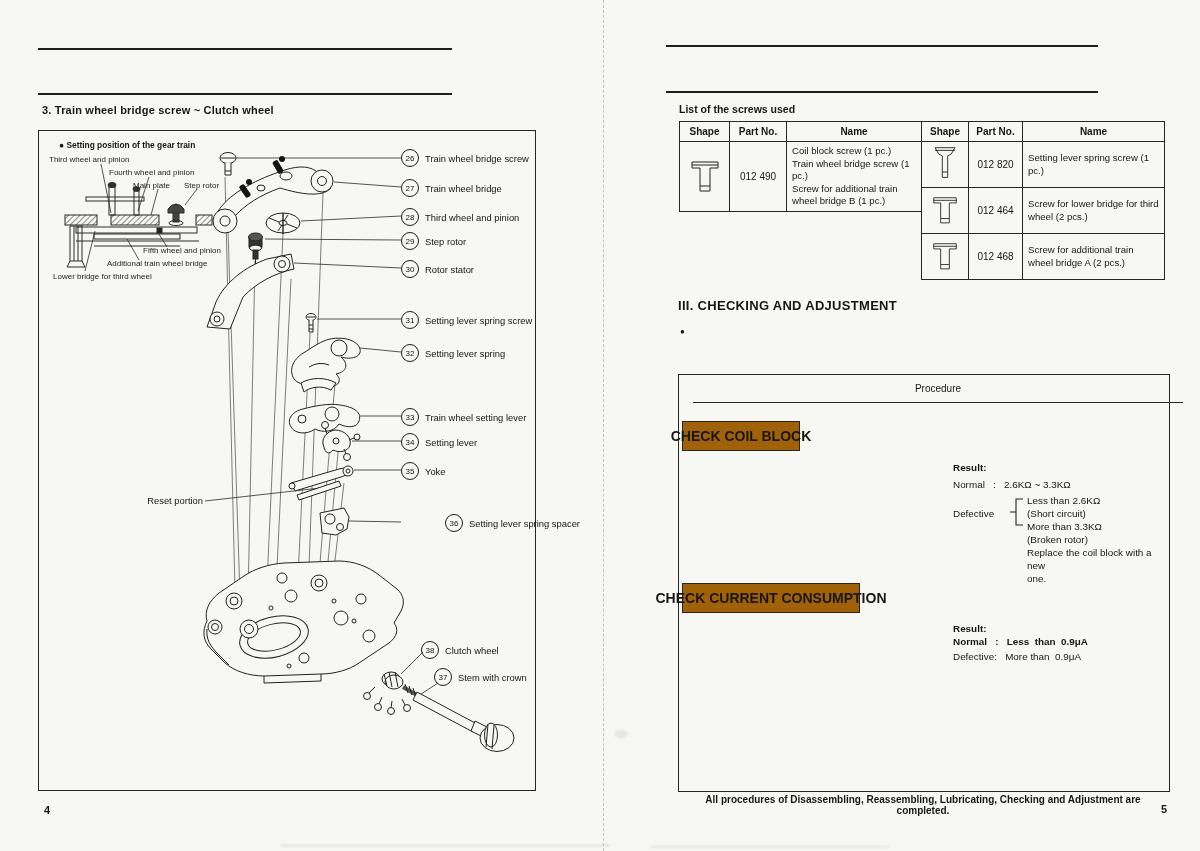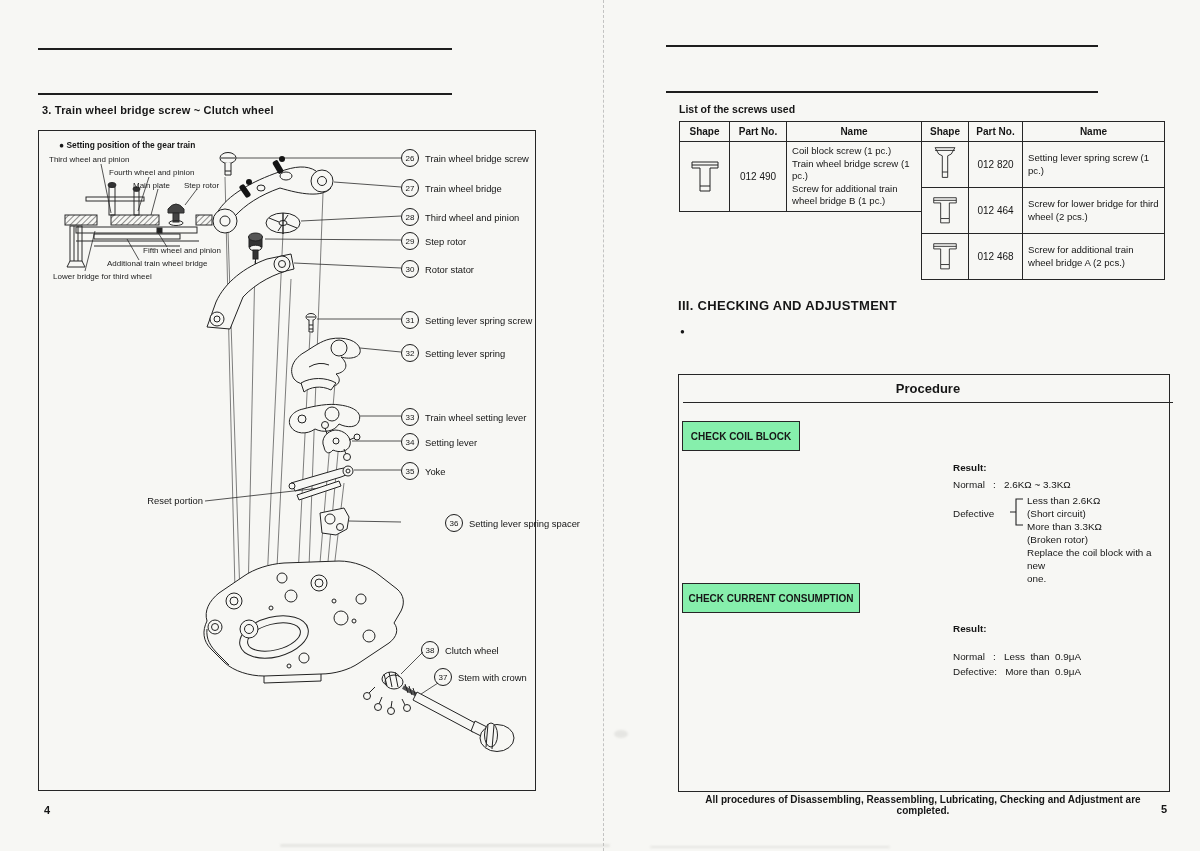--- a/index.html
+++ b/index.html
@@ -32,24 +32,24 @@
   table.screws{position:absolute;border-collapse:collapse;table-layout:fixed;background:transparent;}
   table.screws th,table.screws td{border:1.4px solid #262626;padding:2px 5px;vertical-align:middle;}
   table.screws th{font-size:10px;font-weight:700;text-align:center;padding:4px 2px;}
   td.shape-cell{text-align:center;padding:2px 0;}
   td.part-cell{font-size:10px;text-align:center;white-space:nowrap;}
   td.name-cell{font-size:9.6px;line-height:1.3;white-space:pre-line;}
   .sec-heading{position:absolute;font-size:13px;font-weight:700;letter-spacing:.3px;}
   .intro{position:absolute;font-size:10px;line-height:13.8px;white-space:pre;}
   .intro-bullet{position:absolute;font-size:8px;}
   .proc-box{position:absolute;left:678px;top:374px;width:490px;height:416px;border:1.6px solid #262626;}
-  .proc-header{position:absolute;left:4px;top:0;width:100%;height:27px;border-bottom:1.4px solid #262626;
-    display:flex;align-items:center;justify-content:center;font-size:13px;font-weight:700;}
-  .check-box{position:absolute;border:1.4px solid #262626;background:#86efac;
-    display:flex;align-items:center;justify-content:center;font-size:10px;font-weight:700;white-space:nowrap;}
+  .proc-header{position:absolute;left:14px;top:0;width:100%;height:27px;border-bottom:1.4px solid #262626;
+    display:flex;align-items:center;justify-content:center;font-size:10px;font-weight:400;}
+  .check-box{position:absolute;border:1.4px solid #262626;background:#a16207;
+    display:flex;align-items:center;justify-content:center;font-size:14px;font-weight:700;white-space:nowrap;}
   .result-blk{position:absolute;font-size:9.9px;line-height:13px;}
   .result-title{font-weight:700;}
   .pre{white-space:pre;}
   .brk{position:relative;}
   .brk-defective{position:absolute;left:0;top:13px;}
   .brk-svg{position:absolute;left:56px;top:4px;}
   .brk-col{position:absolute;left:74px;top:0;}
   .brk-col div{white-space:pre-line;}
   .footer-note{position:absolute;left:678px;top:794px;width:490px;text-align:center;
     font-size:10px;font-weight:700;}
@@ -487,21 +487,21 @@
           <div>Replace the coil block with a new
 one.</div>
         </div>
       </div>
     </div>
 
     <div class="check-box" style="left:3px;top:208px;width:176px;height:28px;">CHECK CURRENT CONSUMPTION</div>
 
     <div class="result-blk" style="left:274px;top:247px;">
       <div class="result-title">Result:</div>
-      <div class="pre" style="margin-top:15px;">Normal   :   Less  than  0.9μA</div>
+      <div class="pre" style="margin-top:0;font-weight:bold;">Normal   :   Less  than  0.9μA</div>
       <div class="pre" style="margin-top:2px;">Defective:   More than  0.9μA</div>
     </div>
   </div>
 
   <div class="footer-note">All procedures of Disassembling, Reassembling, Lubricating, Checking and Adjustment are completed.</div>
 
   <div class="pagenum" style="left:1161px;top:803px;">5</div>
 
   <div class="smudge" style="left:280px;top:844px;width:330px;height:3px;"></div>
   <div class="smudge" style="left:650px;top:846px;width:240px;height:2px;"></div>

